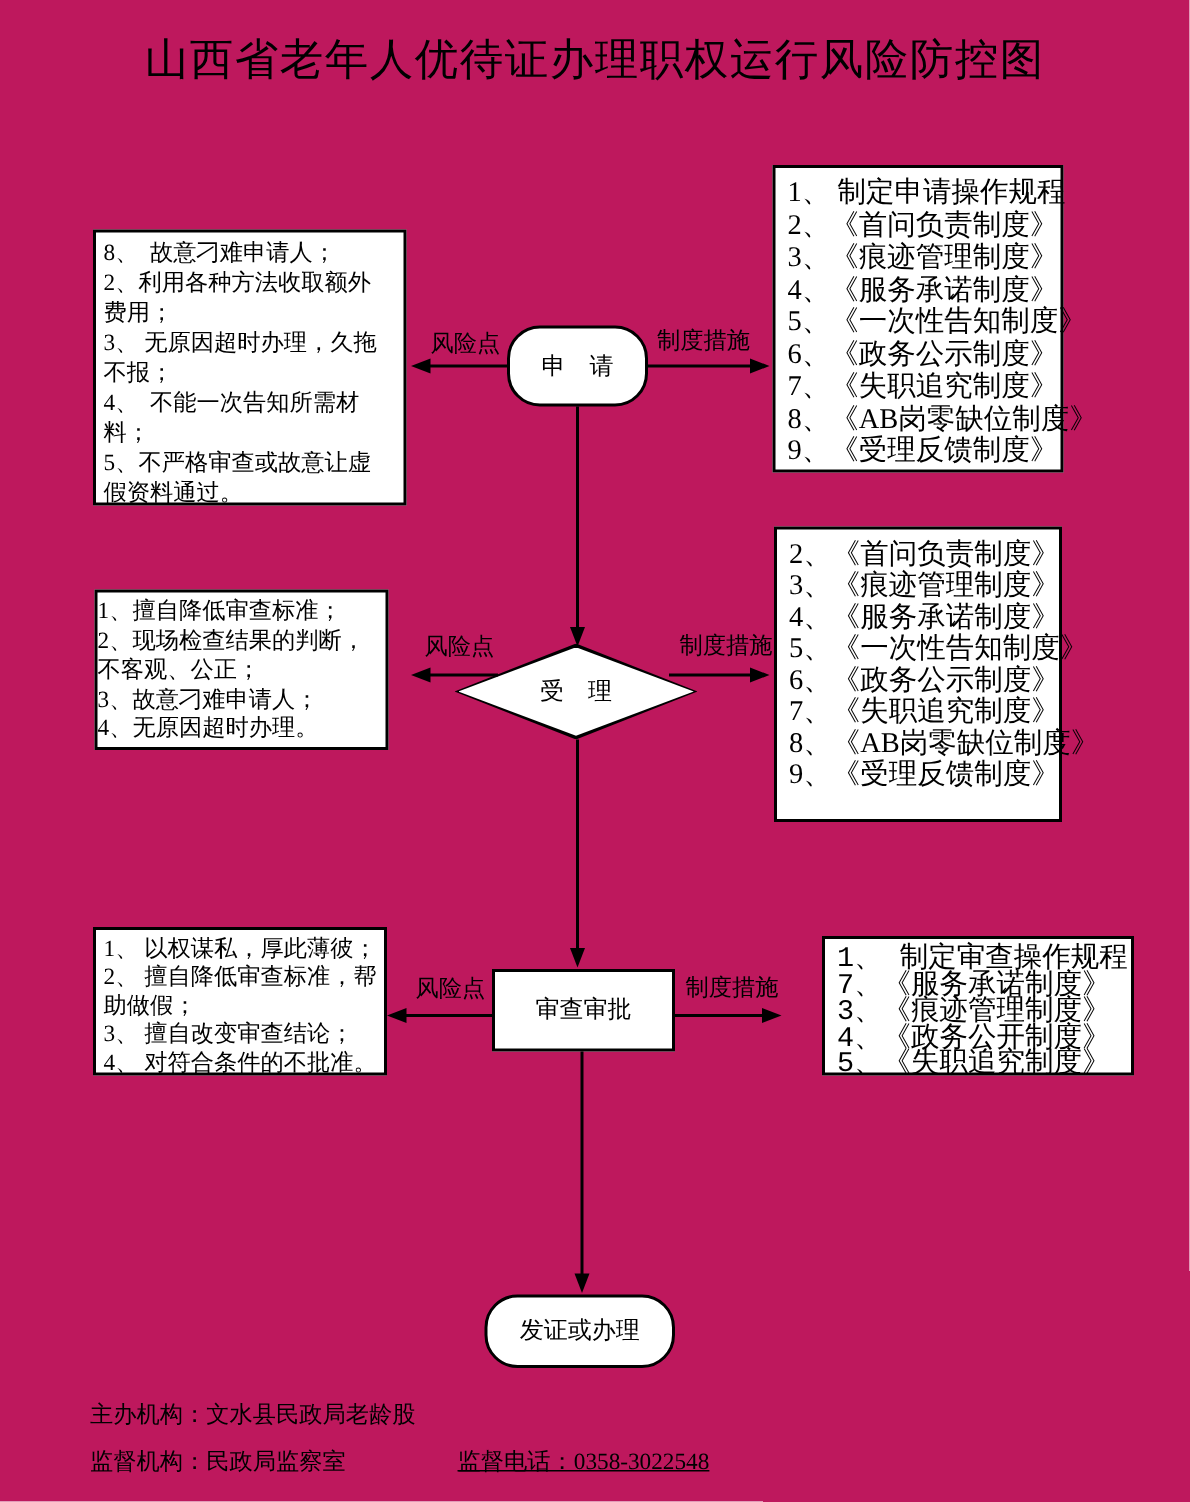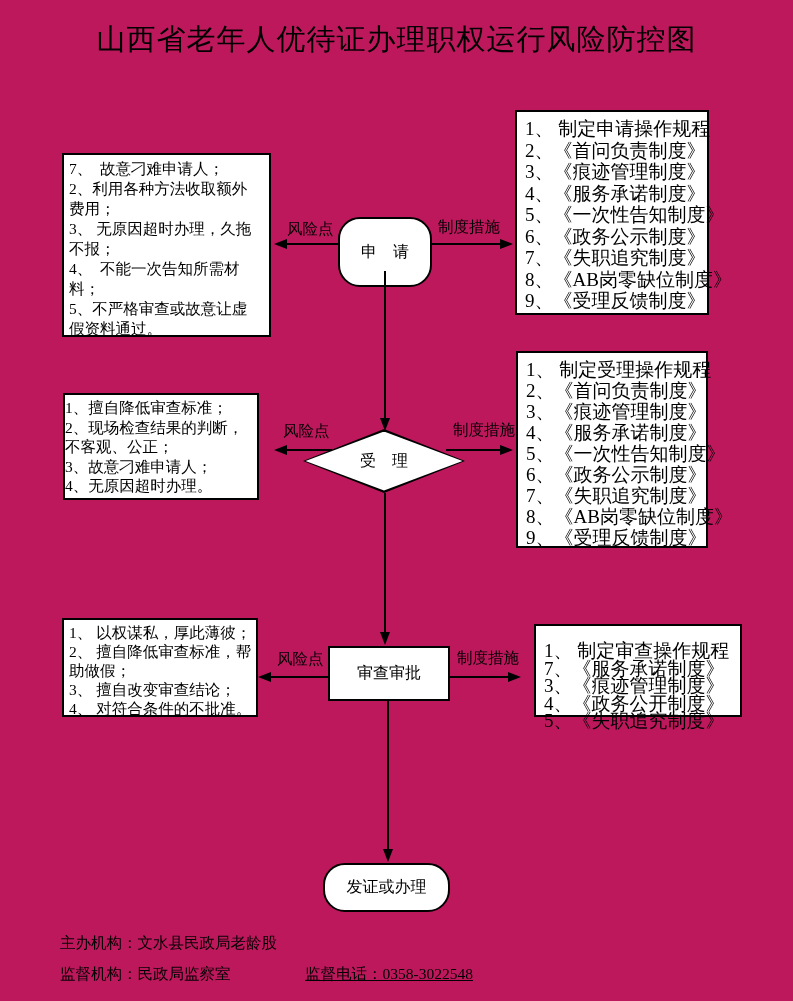--- a/index.html
+++ b/index.html
@@ -48,21 +48,21 @@
   .footer-text{position:absolute;font-size:15.5px;white-space:nowrap;}
 </style>
 </head>
 <body>
 
 <div class="canvas">
 
   <div class="title">山西省老年人优待证办理职权运行风险防控图</div>
 
   <div class="box riskbox" style="left:62px;top:153px;width:209px;height:184px;">
-      <div>7、  故意刁难申请人；</div>
+      <div>8、  故意刁难申请人；</div>
       <div>2、利用各种方法收取额外</div>
       <div>费用；</div>
       <div>3、 无原因超时办理，久拖</div>
       <div>不报；</div>
       <div>4、  不能一次告知所需材</div>
       <div>料；</div>
       <div>5、不严格审查或故意让虚</div>
       <div>假资料通过。</div>
     </div>
 
@@ -71,21 +71,21 @@
       <div>2、《首问负责制度》</div>
       <div>3、《痕迹管理制度》</div>
       <div>4、《服务承诺制度》</div>
       <div>5、《一次性告知制度》</div>
       <div>6、《政务公示制度》</div>
       <div>7、《失职追究制度》</div>
       <div>8、《AB岗零缺位制度》</div>
       <div>9、《受理反馈制度》</div>
     </div>
 
-  <div class="node stadium" style="left:338px;top:217px;width:94px;height:70px;">申　请</div>
+  <div class="node stadium" style="left:338px;top:217px;width:94px;height:54px;">申　请</div>
 
   <div class="arrow-label" style="left:287px;top:219px;">风险点</div>
   <div class="hline" style="left:284px;top:243px;width:54px;"></div>
   <div class="head-left" style="left:274px;top:239px;"></div>
 
   <div class="arrow-label" style="left:438px;top:217px;">制度措施</div>
   <div class="hline" style="left:432px;top:243px;width:70px;"></div>
   <div class="head-right" style="left:500px;top:239px;"></div>
 
   <div class="vline" style="left:384px;top:271px;height:149px;"></div>
@@ -93,21 +93,20 @@
 
   <div class="box riskbox" style="left:63px;top:393px;width:196px;height:107px;line-height:19.5px;padding:3px 0;">
       <div>1、擅自降低审查标准；</div>
       <div>2、现场检查结果的判断，</div>
       <div>不客观、公正；</div>
       <div>3、故意刁难申请人；</div>
       <div>4、无原因超时办理。</div>
     </div>
 
   <div class="box measurebox" style="left:516px;top:351px;width:192px;height:197px;line-height:21px;">
-      <div>1、 制定受理操作规程</div>
       <div>2、《首问负责制度》</div>
       <div>3、《痕迹管理制度》</div>
       <div>4、《服务承诺制度》</div>
       <div>5、《一次性告知制度》</div>
       <div>6、《政务公示制度》</div>
       <div>7、《失职追究制度》</div>
       <div>8、《AB岗零缺位制度》</div>
       <div>9、《受理反馈制度》</div>
     </div>
 
@@ -128,21 +127,21 @@
   <div class="head-down" style="left:380px;top:632px;"></div>
 
   <div class="box riskbox" style="left:62px;top:618px;width:196px;height:99px;line-height:19px;padding:3px 5px;">
       <div>1、 以权谋私，厚此薄彼；</div>
       <div>2、 擅自降低审查标准，帮</div>
       <div>助做假；</div>
       <div>3、 擅自改变审查结论；</div>
       <div>4、 对符合条件的不批准。</div>
     </div>
 
-  <div class="box measurebox" style="left:534px;top:624px;width:208px;height:93px;line-height:17.5px;padding:16px 4px 3px 8px;">
+  <div class="box measurebox" style="left:548px;top:624px;width:208px;height:93px;line-height:17.5px;padding:5px 4px 3px 8px;font-family:Liberation Mono, monospace;">
       <div>1、 制定审查操作规程</div>
       <div>7、《服务承诺制度》</div>
       <div>3、《痕迹管理制度》</div>
       <div>4、《政务公开制度》</div>
       <div>5、《失职追究制度》</div>
     </div>
 
   <div class="node" style="left:328px;top:646px;width:122px;height:55px;">审查审批</div>
 
   <div class="arrow-label" style="left:277px;top:649px;">风险点</div>

